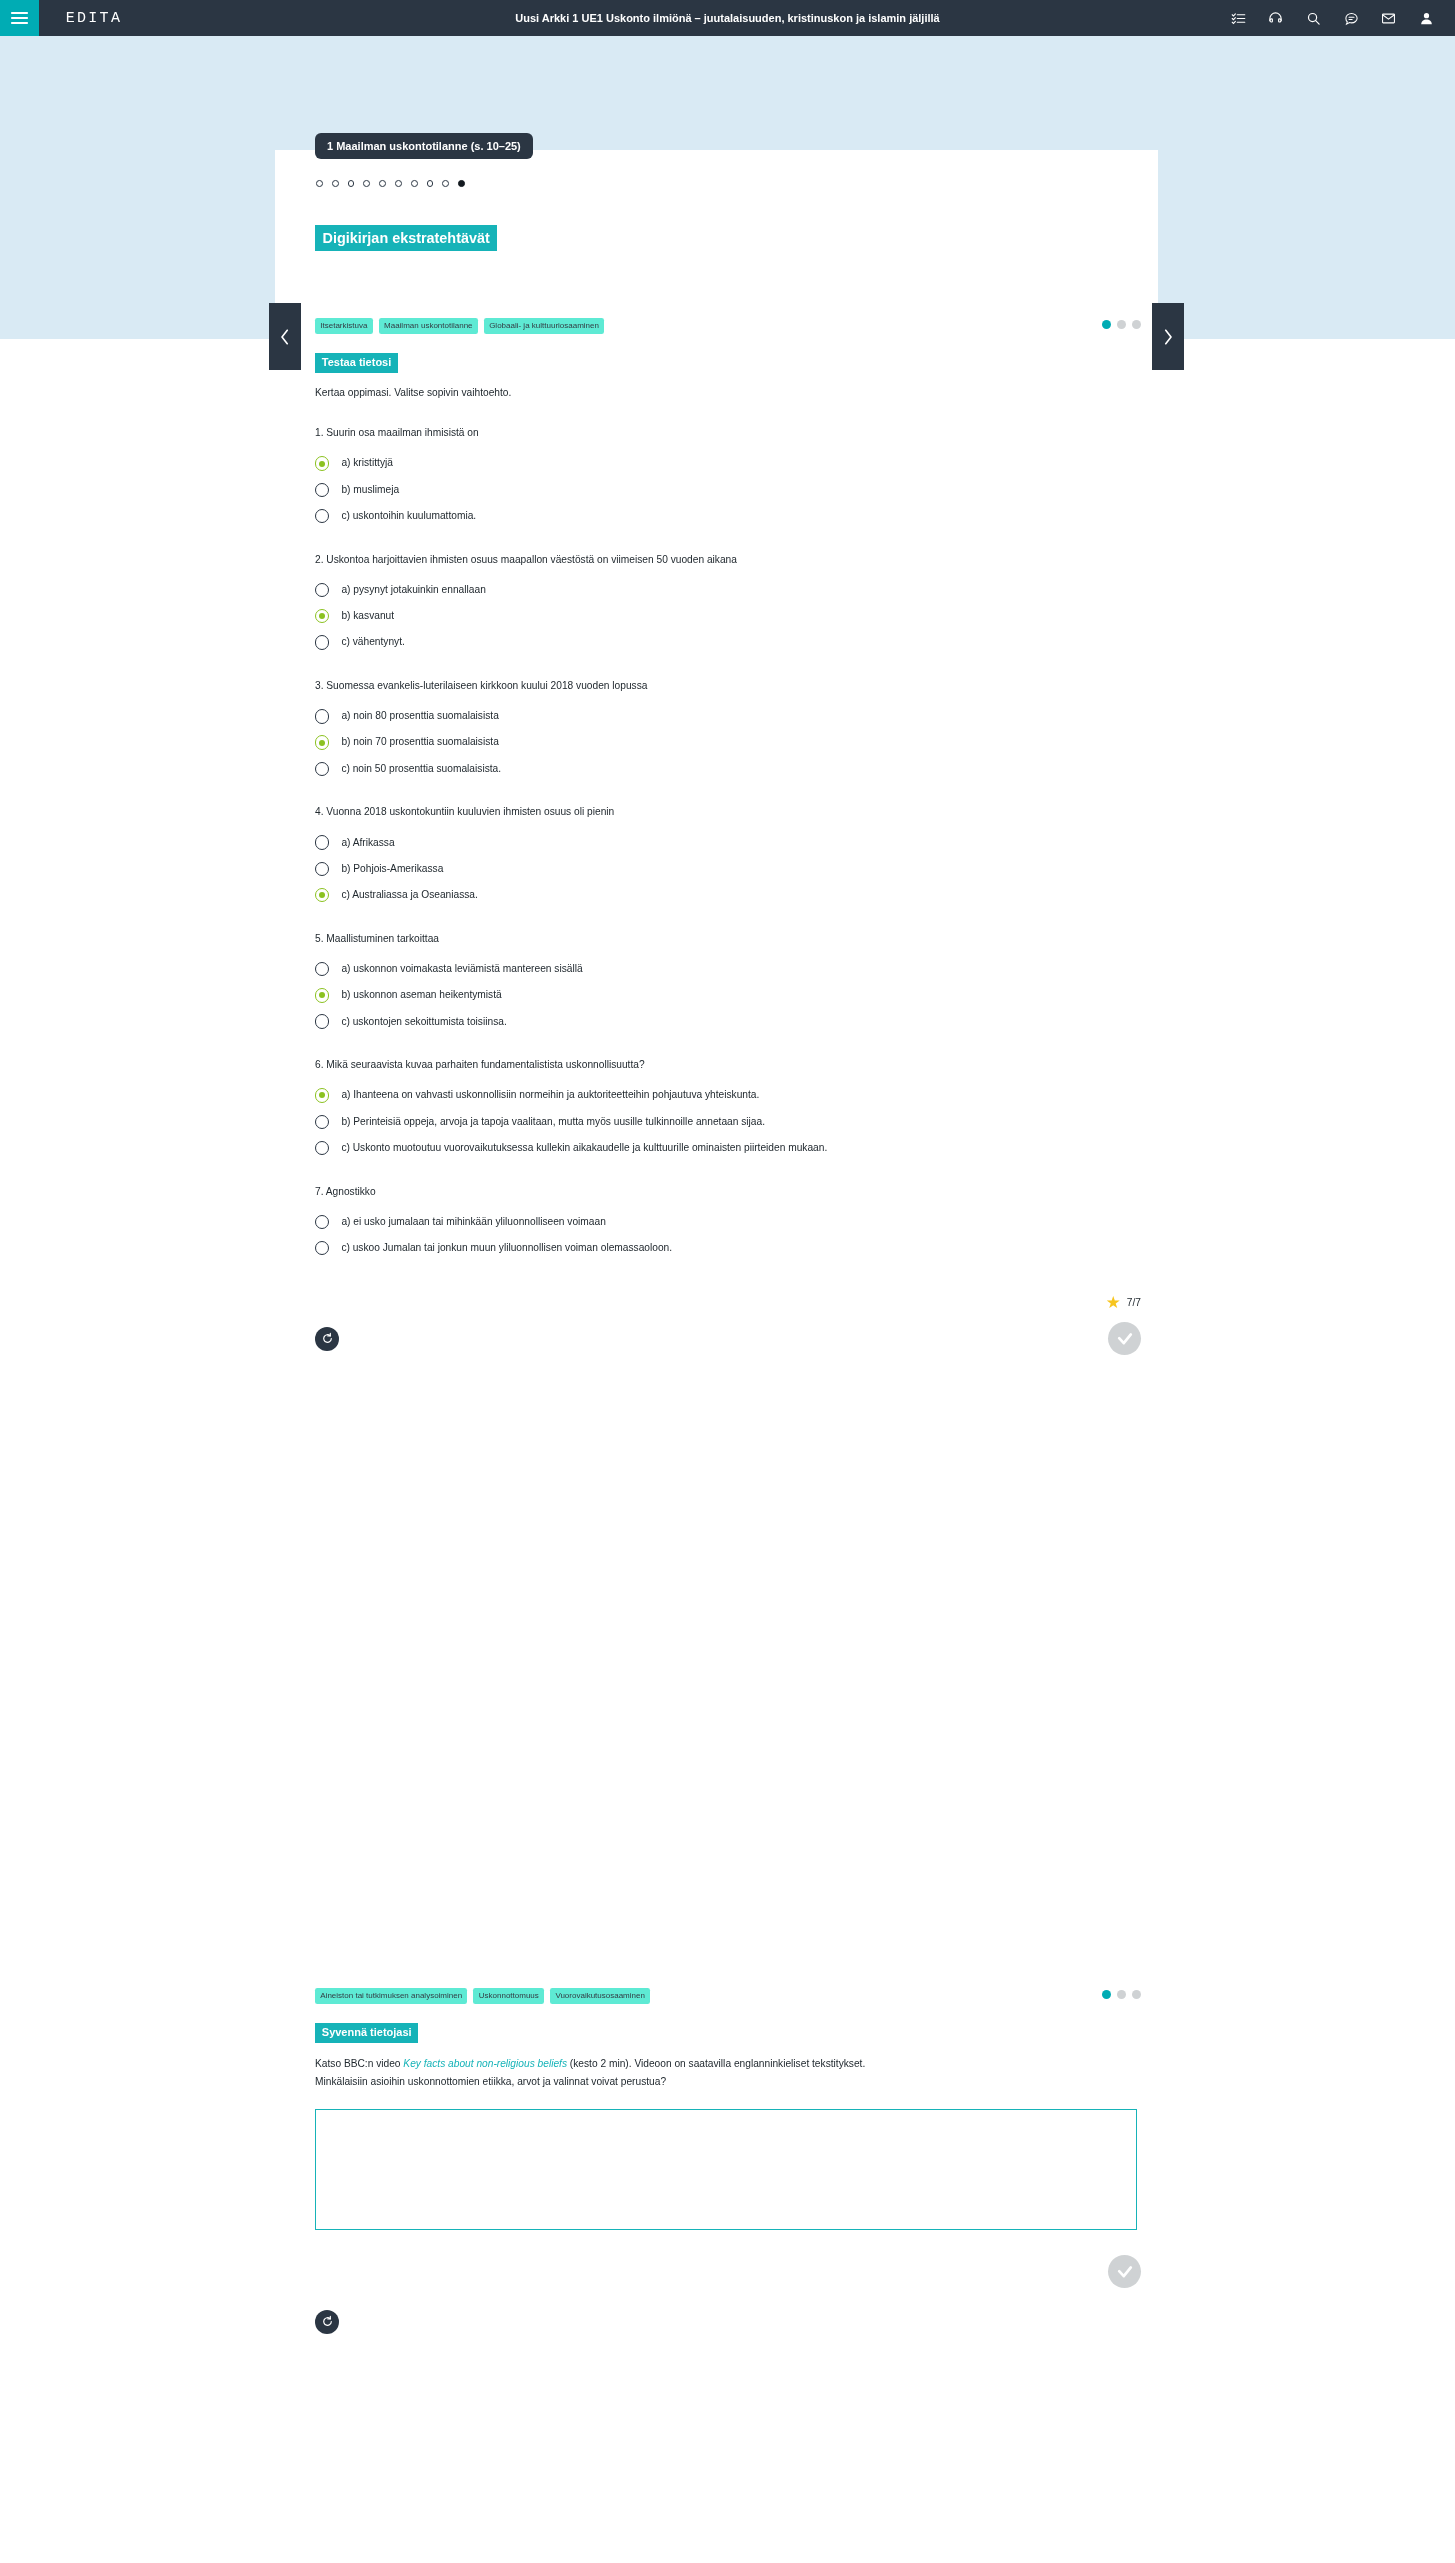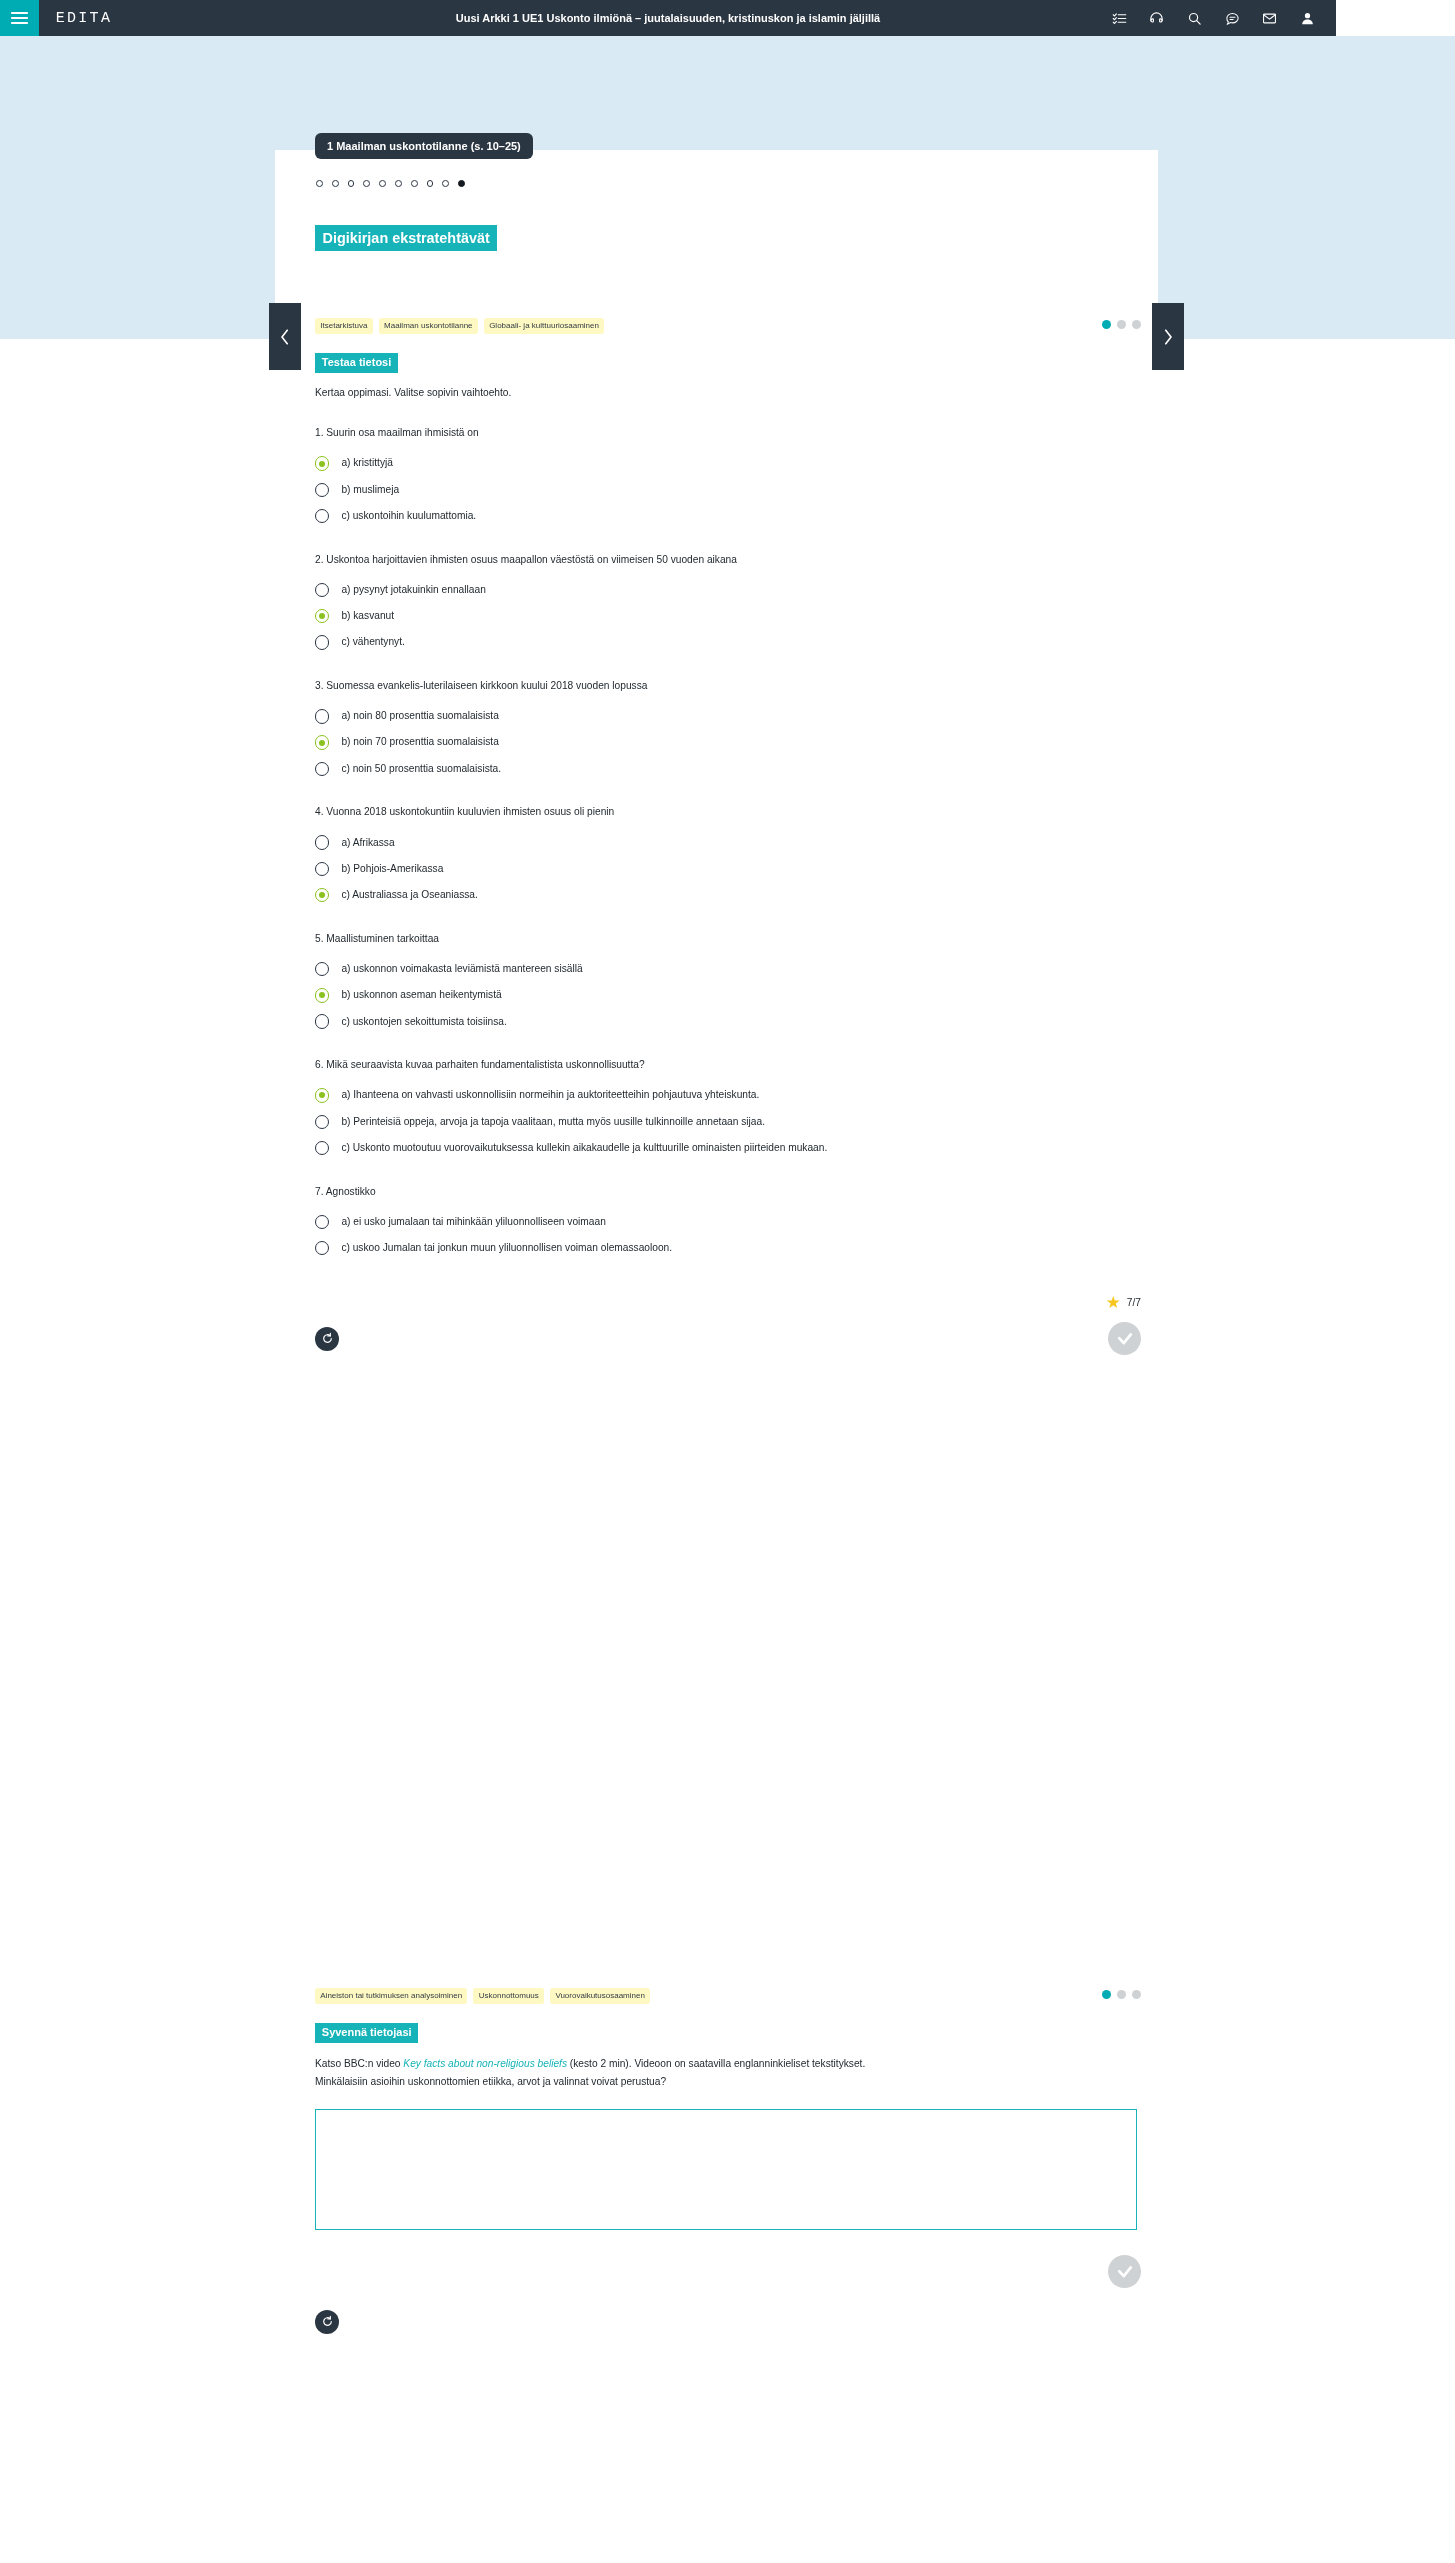--- a/index.html
+++ b/index.html
@@ -7,24 +7,25 @@
   html, body {
     width: 1455px;
     background: #ffffff;
     font-family: "Liberation Sans", sans-serif;
   }
   body { position: relative; width: 1455px; min-height: 2563px; overflow-x: hidden; }
 
   
   .topbar {
     position: absolute; top: 0; left: 0;
-    width: 1336px; height: 36px;
+    width: 1455px; height: 36px;
     background: #2b3643;
     display: flex; align-items: center;
     z-index: 50;
+    gap: 10px;
   }
   .hamburger-box {
     width: 39px; height: 36px;
     background: #00acb4;
     display: flex; align-items: center; justify-content: center;
     cursor: pointer; flex: 0 0 39px;
   }
   .hamburger-box .bars { width: 16.7px; }
   .hamburger-box .bars span {
     display: block; height: 2.3px; background: #ffffff;
@@ -141,21 +142,21 @@
   .exercise { position: absolute; left: 315px; width: 826px; z-index: 30; }
   #exercise-quiz  { top: 318px; }
   #exercise-essay { top: 1988px; }
 
   .chips-row {
     display: flex; align-items: center; gap: 6px;
     position: relative;
     height: 16.7px;
   }
   .chip {
-    background: #fef9c3;
+    background: #5eead4;
     color: #333c44;
     font-size: 8px;
     padding: 3px 5.3px 3.8px;
     border-radius: 2.3px;
     white-space: nowrap;
     cursor: pointer;
   }
   .progress-dots {
     position: absolute;
     right: 0; top: 1.5px;

